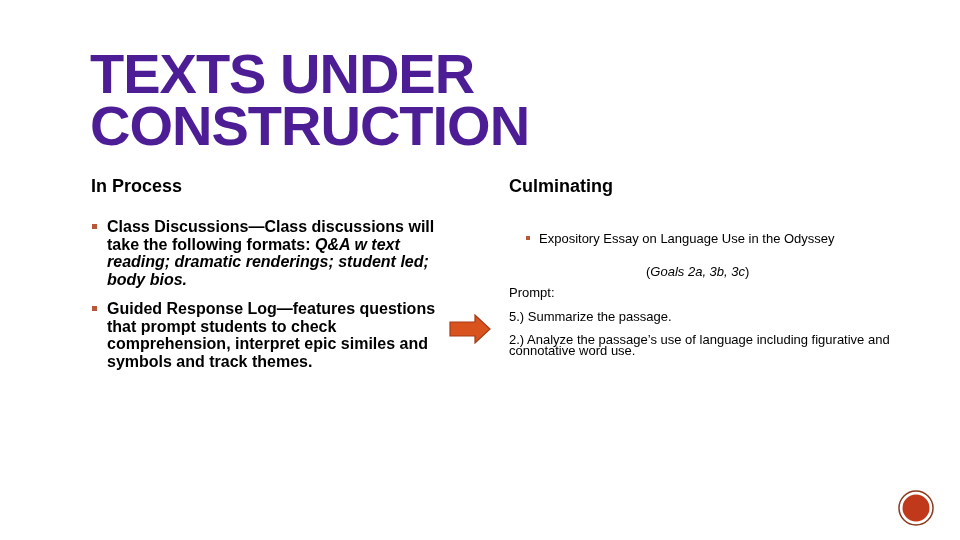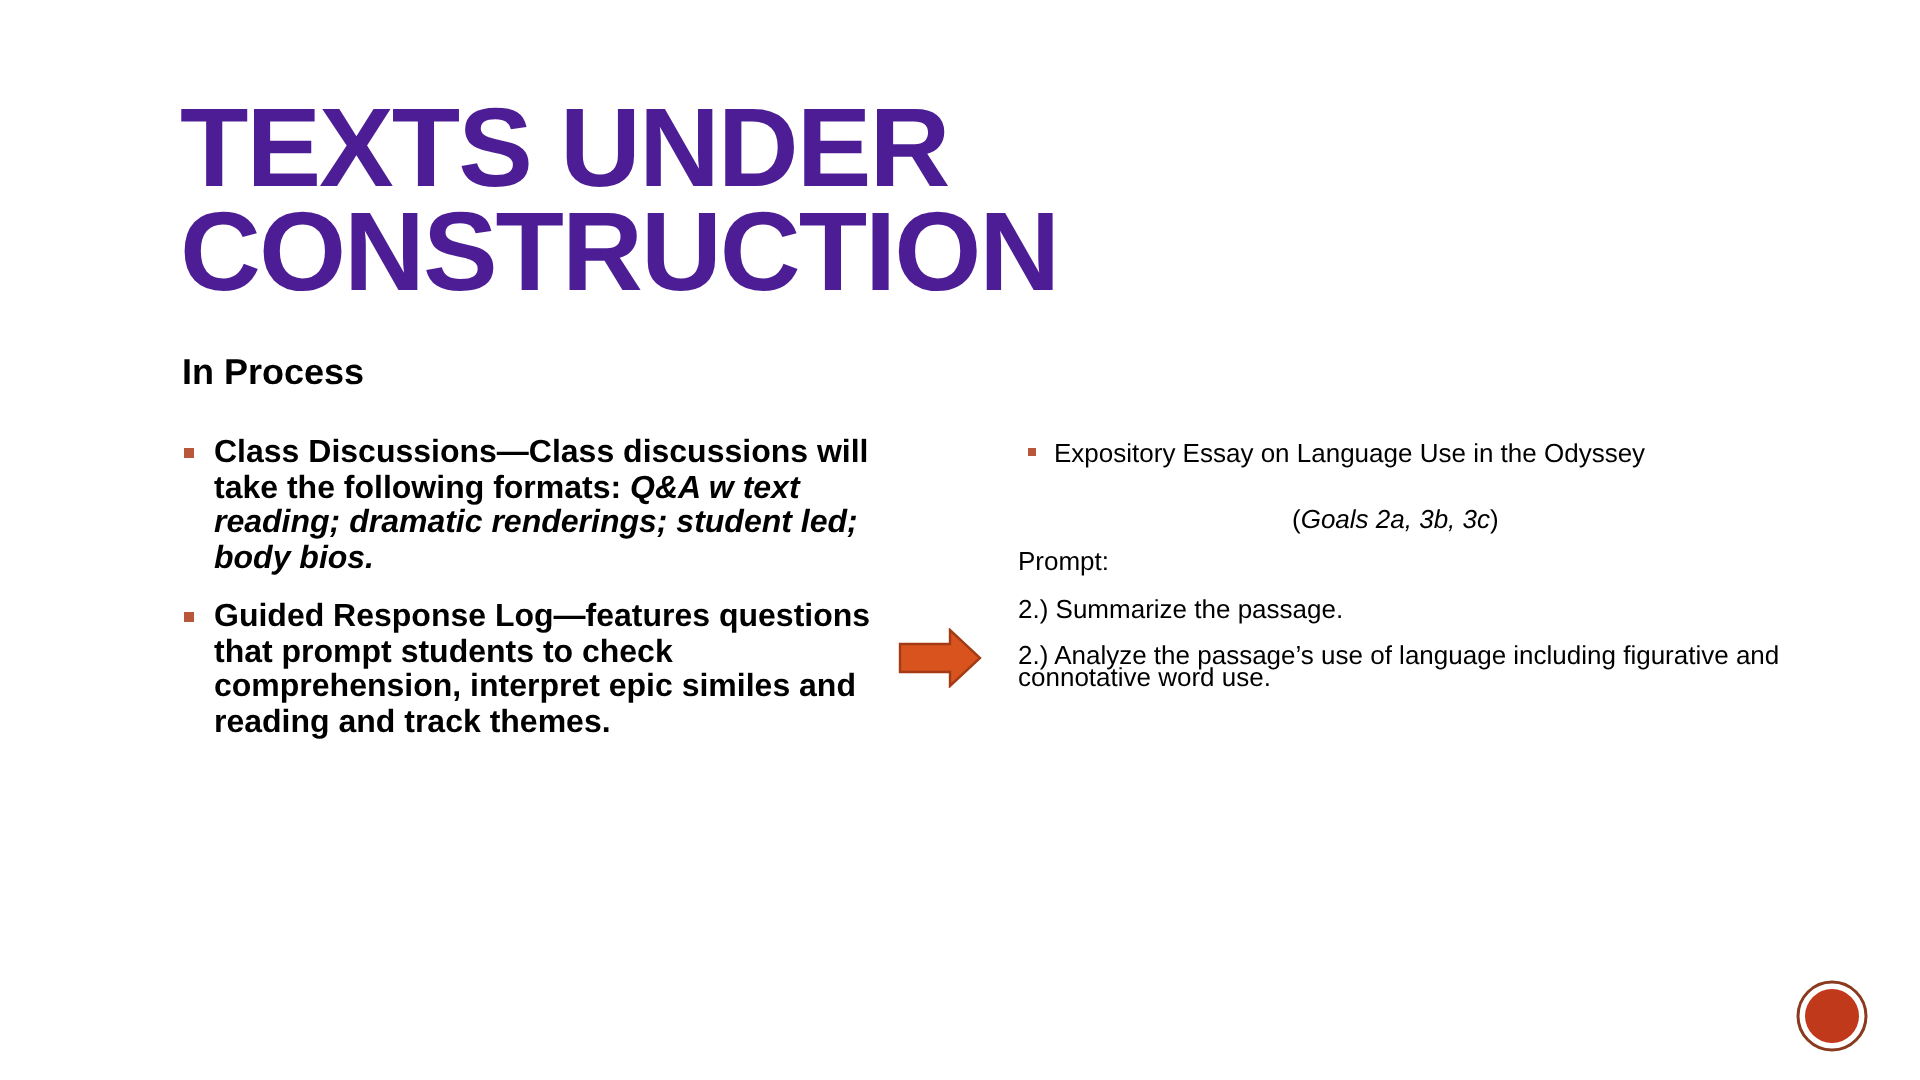--- a/index.html
+++ b/index.html
@@ -75,21 +75,21 @@
       position: absolute;
       left: 509px;
       top: 216px;
       width: 400px;
       font-size: 13px;
       line-height: 13px;
     }
     .right-bullet {
       position: relative;
       padding-left: 14px;
-      margin: 4px;
+      margin: 16px;
     }
     .right-bullet .bullet {
       position: absolute;
       left: 1px;
       top: 4px;
       width: 4px;
       height: 4px;
       background: #b8573a;
     }
     .goals {
@@ -116,40 +116,41 @@
     }
   </style>
 </head>
 <body>
 
 <div class="slide">
 
   <h1 class="title">TEXTS UNDER CONSTRUCTION</h1>
 
   <h2 class="col-heading left-heading">In Process</h2>
+  <h2 class="col-heading right-heading">Culminating</h2>
 
   <ul class="left-list">
     <li>
       <span class="bullet"></span>
       <span>Class Discussions—Class discussions will take the following formats: </span><em>Q&amp;A w text reading; dramatic renderings; student led; body bios.</em>
     </li>
     <li>
       <span class="bullet"></span>
-      <span>Guided Response Log—features questions that prompt students to check comprehension, interpret epic similes and reading and track themes.</span>
+      <span>Guided Response Log—features questions that prompt students to check comprehension, interpret epic similes and symbols and track themes.</span>
     </li>
   </ul>
 
   <div class="right-block">
     <p class="right-bullet">
       <span class="bullet"></span>
       <span>Expository Essay on Language Use in the Odyssey</span>
     </p>
     <p class="goals"><span>(</span><em>Goals 2a, 3b, 3c</em><span>)</span></p>
     <p class="prompt-label">Prompt:</p>
-    <p class="step">2.) Summarize the passage.</p>
+    <p class="step">5.) Summarize the passage.</p>
     <p class="step">2.) Analyze the passage’s use of language including figurative and connotative word use.</p>
   </div>
 
   <svg class="arrow" viewBox="0 0 42 30">
     <polygon points="1,8 26,8 26,1 41,15 26,29 26,22 1,22" fill="#d9531e" stroke="#a33b14" stroke-width="1.2"></polygon>
   </svg>
 
   <svg class="page-badge" viewBox="0 0 36 36">
     <circle cx="18" cy="18" r="17" fill="#ffffff" stroke="#8a3a1e" stroke-width="1.5"></circle>
     <circle cx="18" cy="18" r="13.5" fill="#c0391b"></circle>

